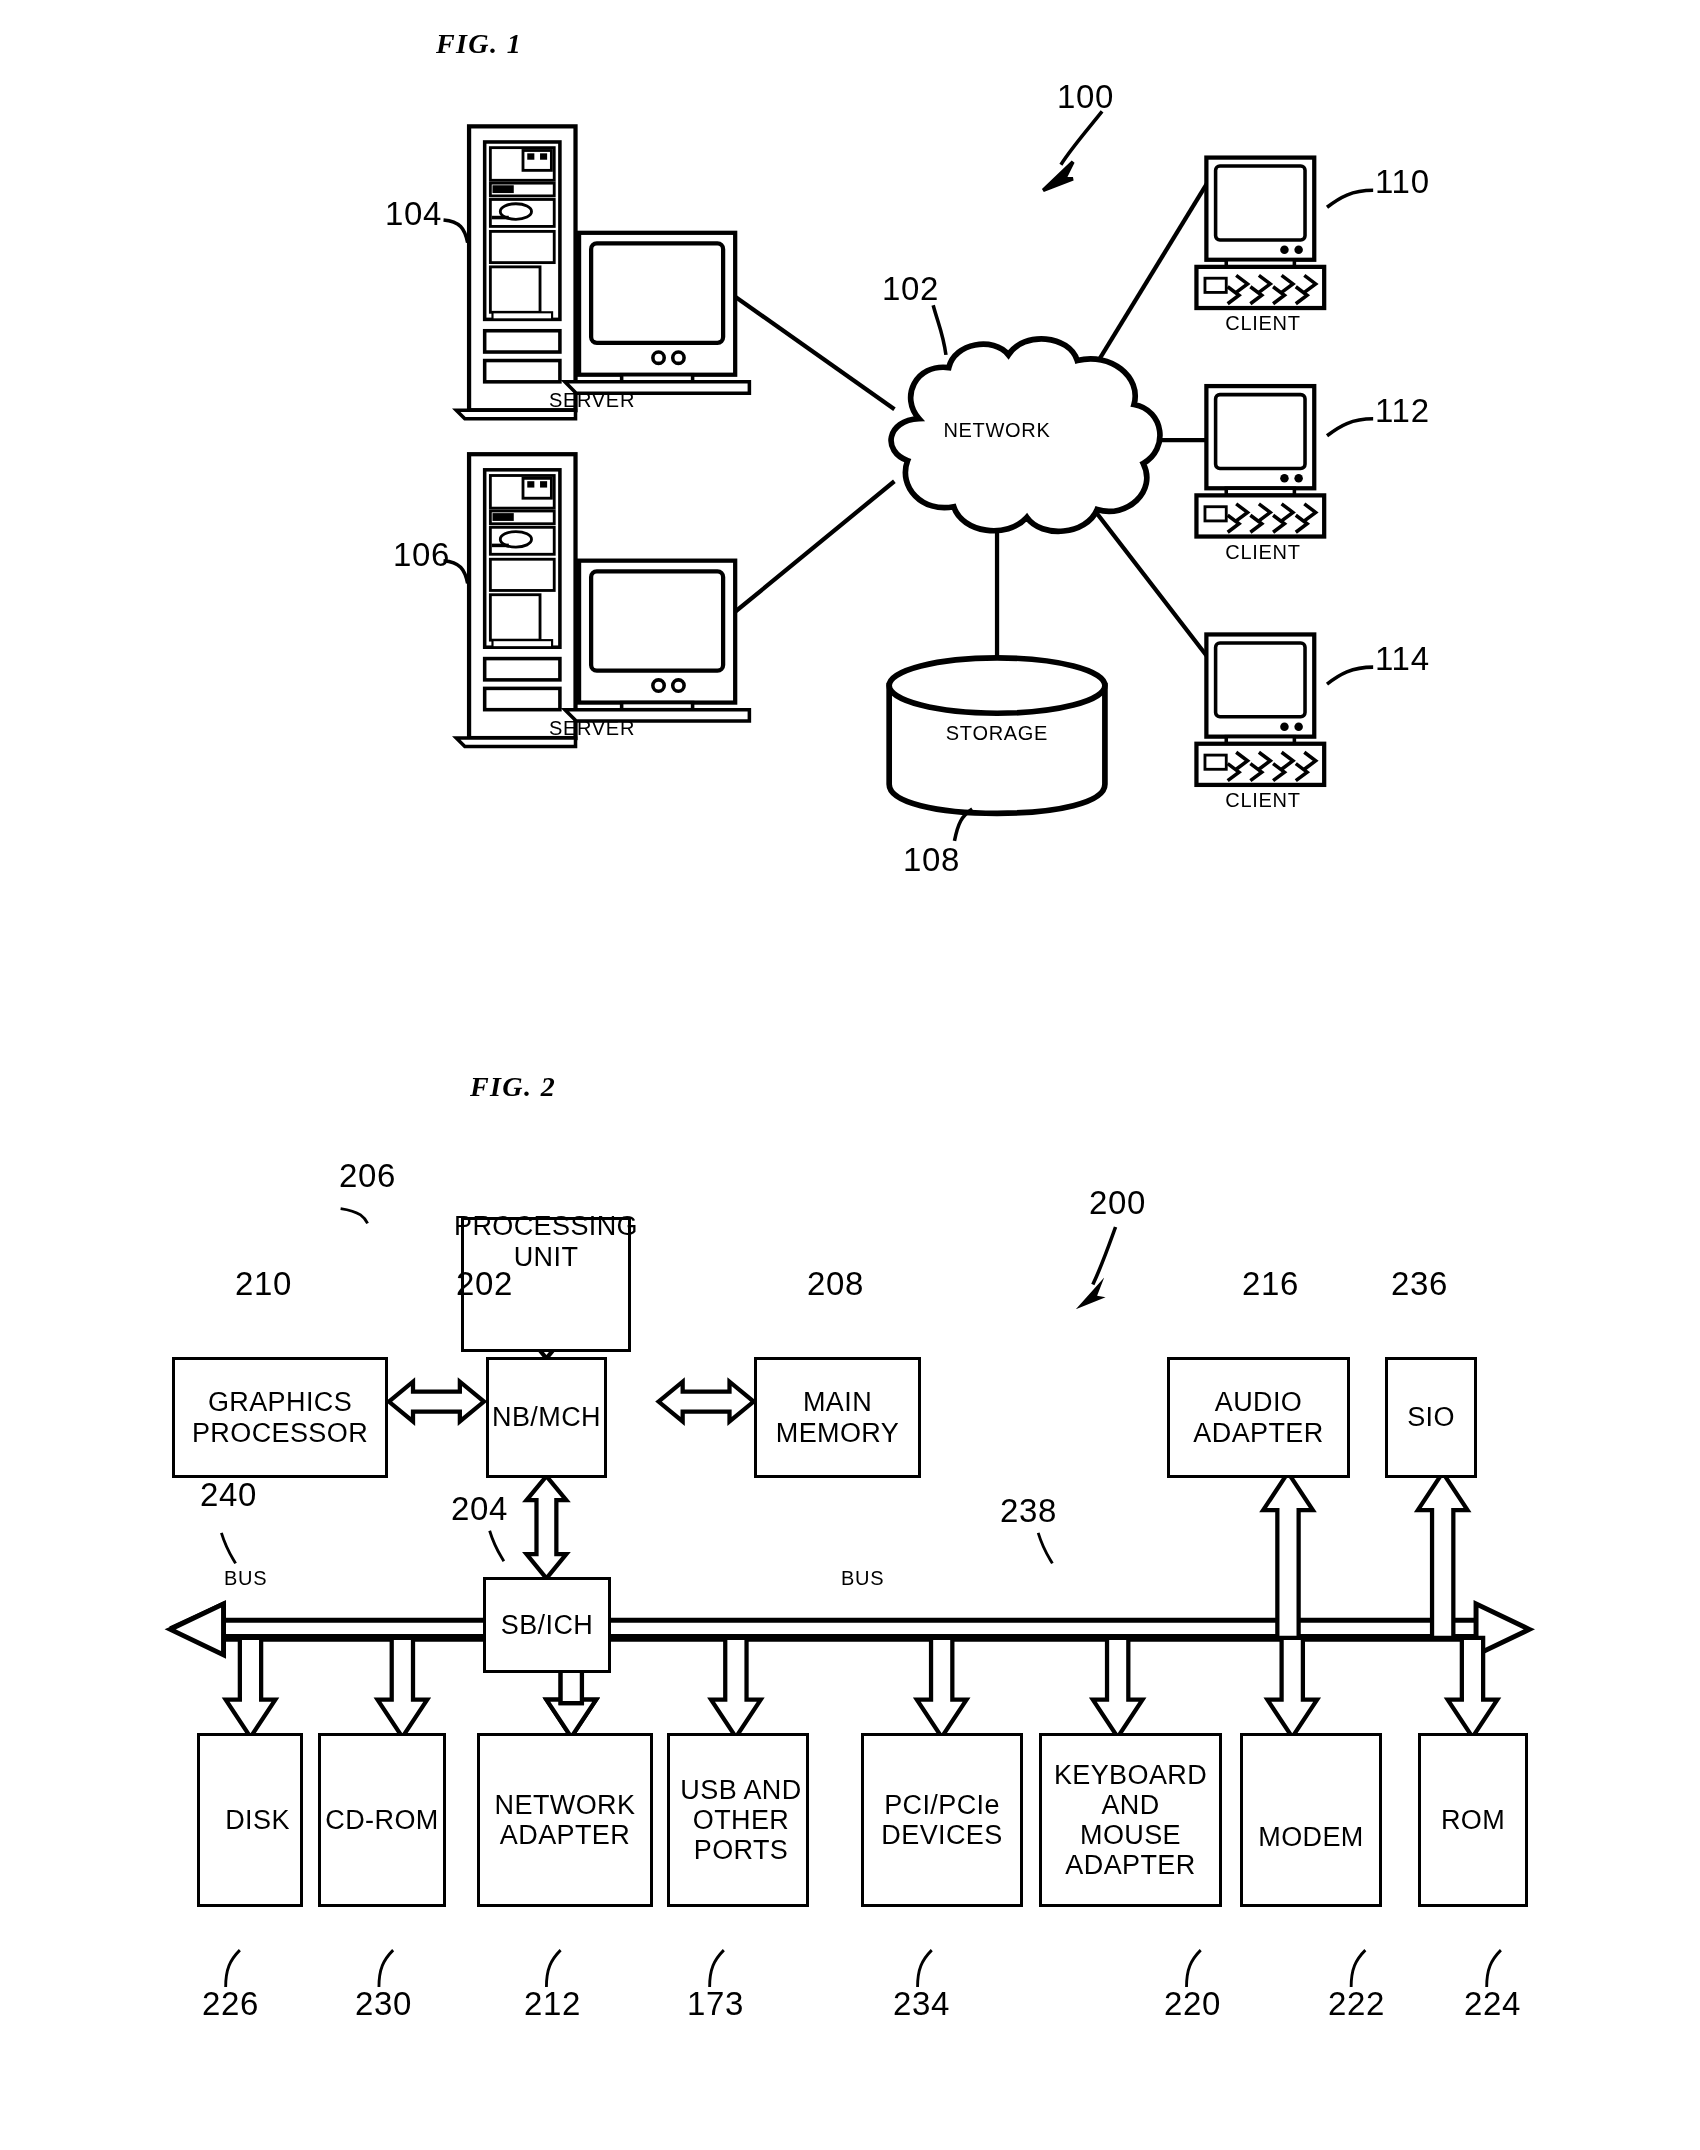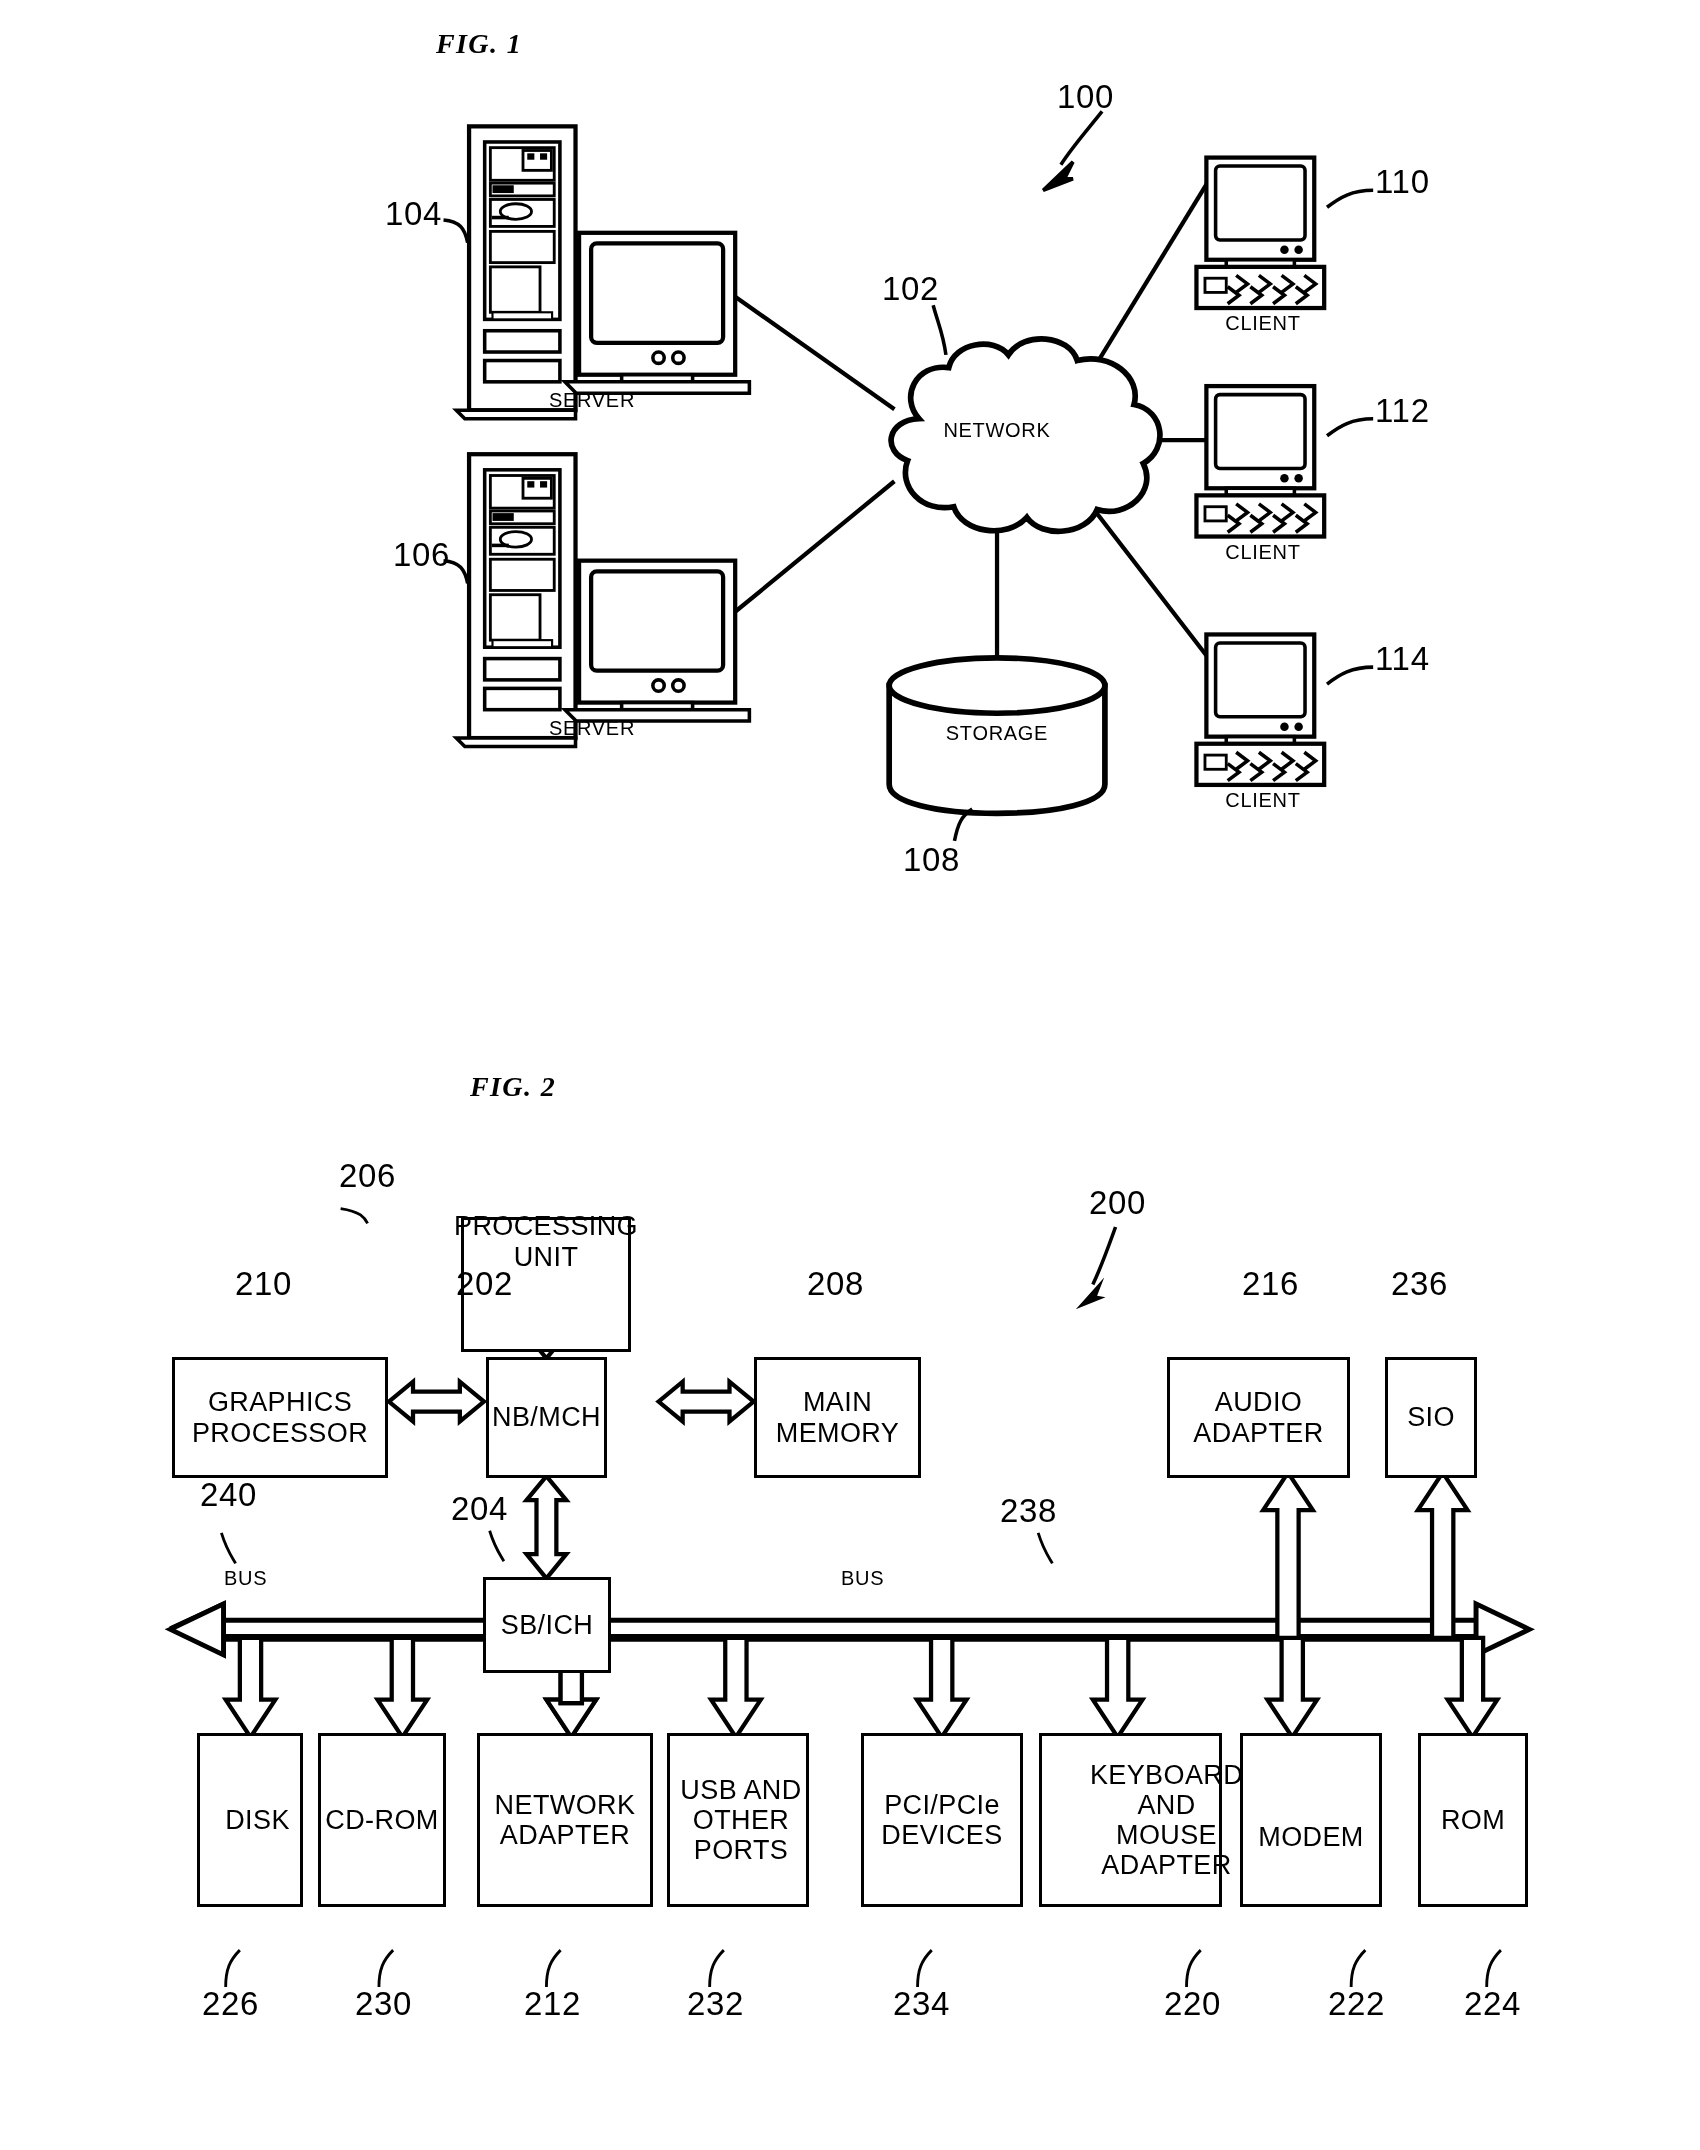--- a/index.html
+++ b/index.html
@@ -293,21 +293,21 @@
 
 <div class="fig2-box" style="left:861px;top:1733px;width:162px;height:174px;"></div>
 <div class="boxlabel" style="left:861px;top:1733px;width:162px;height:174px;">
   <div>
     <div>PCI/PCIe</div>
     <div>DEVICES</div>
   </div>
 </div>
 
 <div class="fig2-box" style="left:1039px;top:1733px;width:183px;height:174px;"></div>
-<div class="boxlabel" style="left:1039px;top:1733px;width:183px;height:174px;padding-left:36px;">
+<div class="boxlabel" style="left:1039px;top:1733px;width:183px;height:174px;">
   <div>
     <div>KEYBOARD</div>
     <div>AND</div>
     <div>MOUSE</div>
     <div>ADAPTER</div>
   </div>
 </div>
 
 <div class="fig2-box" style="left:1240px;top:1733px;width:142px;height:174px;"></div>
 <div class="boxlabel" style="left:1240px;top:1733px;width:142px;height:208px;">MODEM</div>
@@ -346,18 +346,18 @@
 <div class="ref" style="left:451px;top:1490px;">204</div>
 <div class="ref" style="left:184px;top:1476px;margin-left:16px;">240</div>
 <div class="ref" style="left:1000px;top:1492px;">238</div>
 
 <div class="lbl" style="left:224px;top:1567px;width:142px;text-align:left;">BUS</div>
 <div class="lbl" style="left:841px;top:1567px;width:142px;text-align:left;">BUS</div>
 
 <div class="ref" style="left:202px;top:1985px;">226</div>
 <div class="ref" style="left:355px;top:1985px;">230</div>
 <div class="ref" style="left:524px;top:1985px;">212</div>
-<div class="ref" style="left:687px;top:1985px;">232</div>
+<div class="ref" style="left:687px;top:1985px;">173</div>
 <div class="ref" style="left:893px;top:1985px;">234</div>
 <div class="ref" style="left:1164px;top:1985px;">220</div>
 <div class="ref" style="left:1328px;top:1985px;">222</div>
 <div class="ref" style="left:1464px;top:1985px;">224</div>
 
 
 </body></html>

